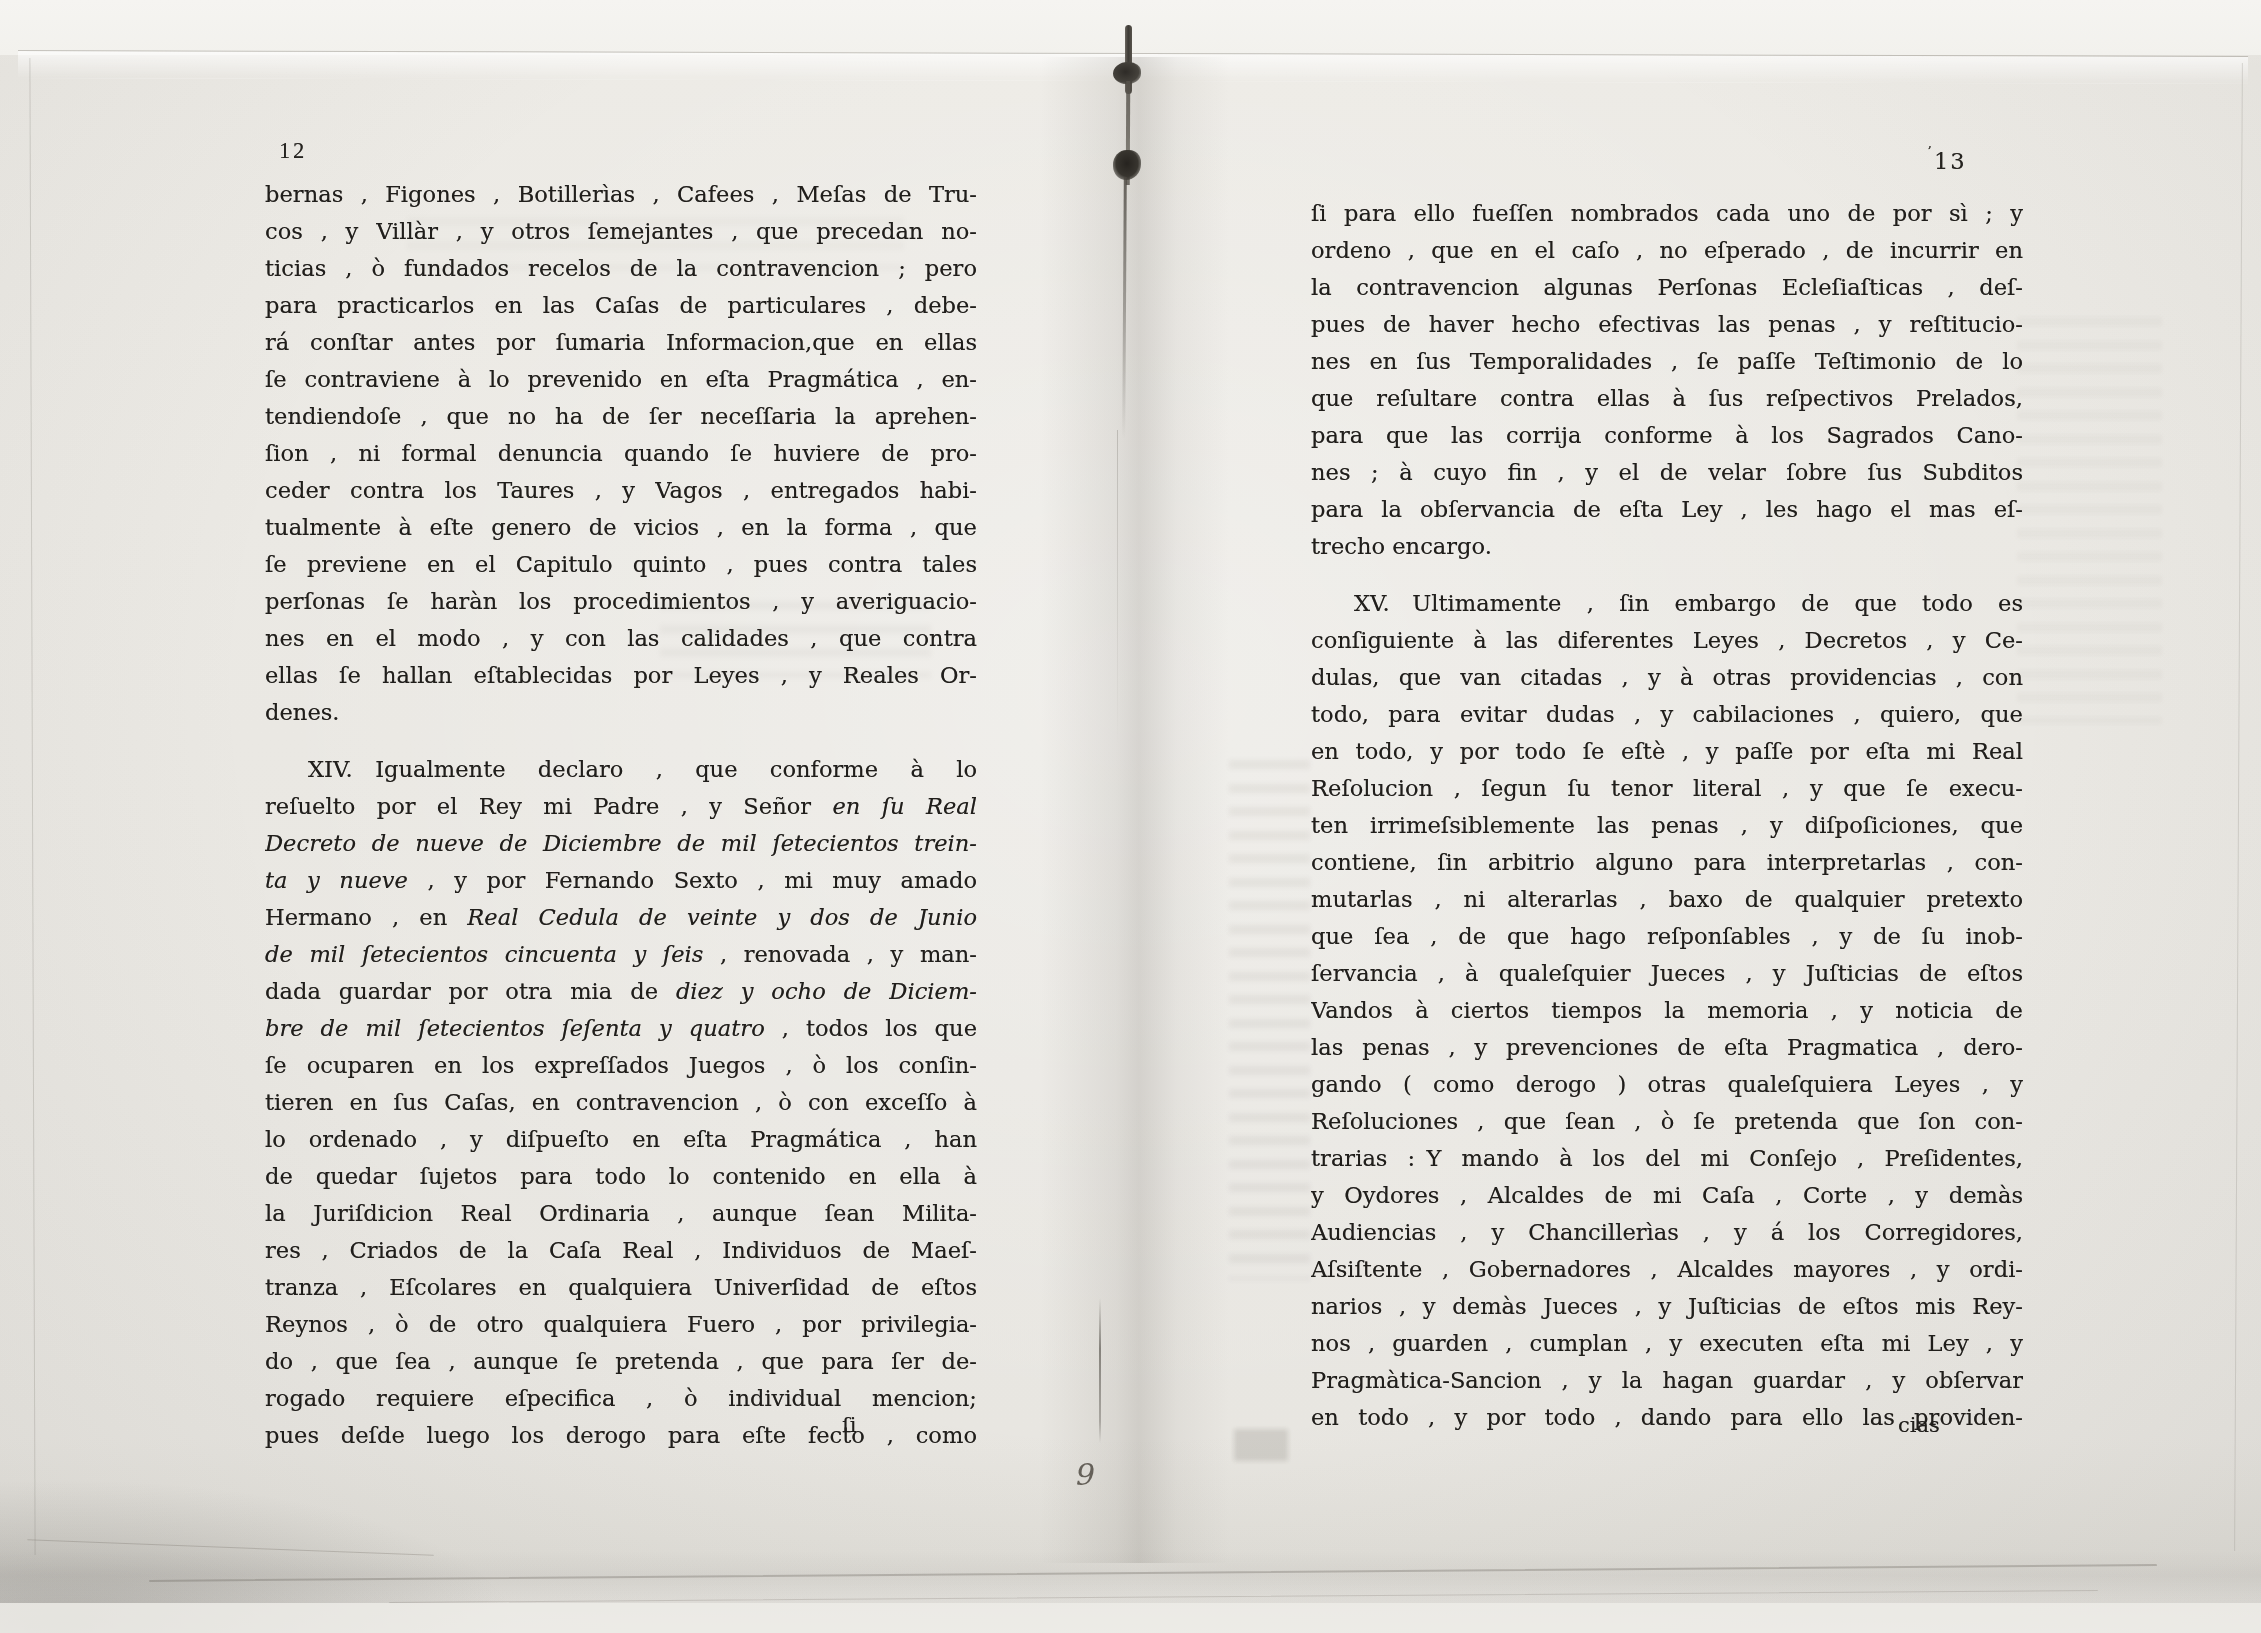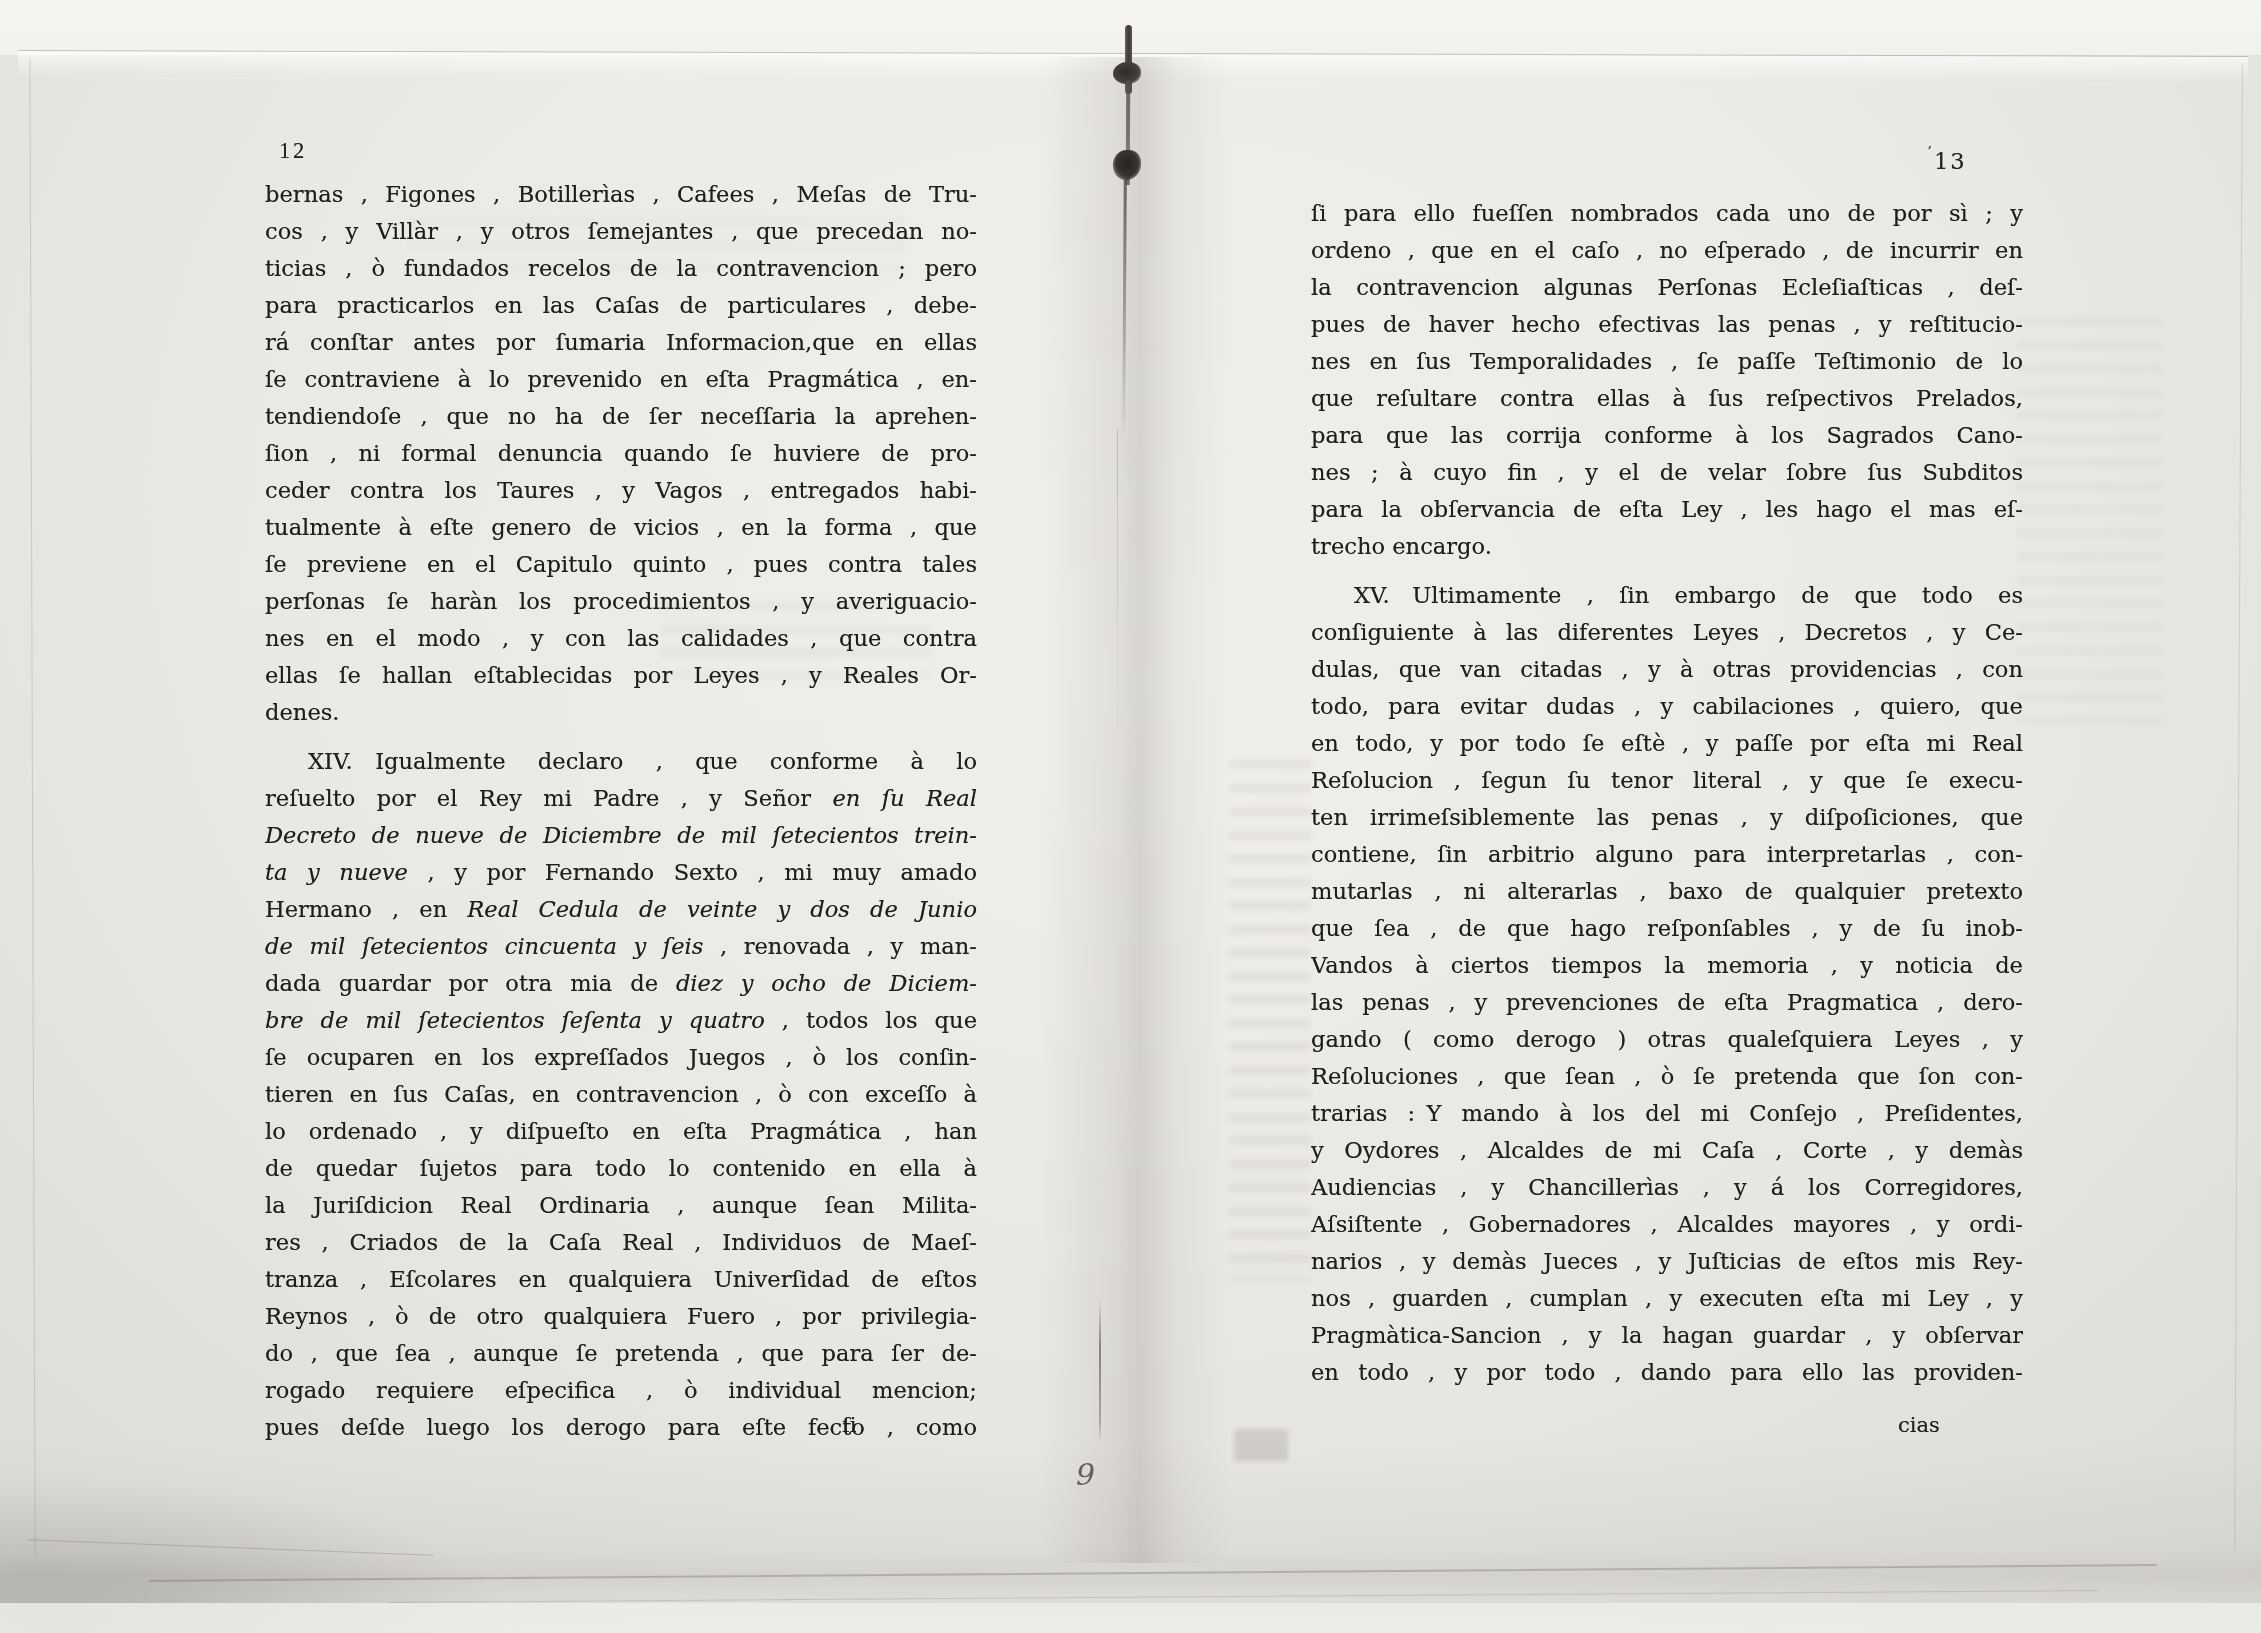--- a/index.html
+++ b/index.html
@@ -64,21 +64,21 @@
   .bleed.b5{left:407px;top:217px;width:497px;height:54px;opacity:0.35;}
 
   
   .textblock{position:absolute;width:712px;color:#201e1b;}
   .textblock.left{left:265px;top:176px;}
   .textblock.right{left:1311px;top:195px;}
   .tline{height:37px;line-height:37px;font-size:22.6px;overflow:hidden;
     text-align:justify;text-align-last:justify;text-justify:inter-word;
     text-shadow:0 0 0.5px rgba(32,30,27,0.55);}
   .tline.end{text-align-last:left;}
-  .tline.ind{text-indent:43px;margin-top:12px;}
+  .tline.ind{text-indent:43px;margin-top:20px;}
   .it{font-style:italic;}
 
   .pagenum{position:absolute;font-size:22.6px;color:#262420;text-shadow:0 0 0.5px rgba(32,30,27,0.5);}
   .pagenum.pl{left:279px;top:138px;letter-spacing:2.7px;font-family:Liberation Serif, serif;}
   .pagenum.pr{left:1927px;top:143px;letter-spacing:1.8px;}
   .pagenum .tick{font-size:13.6px;vertical-align:12.7px;margin-right:0.9px;color:#3a3731;}
 
   .catchword{position:absolute;font-size:21px;color:#201e1b;text-shadow:0 0 0.5px rgba(32,30,27,0.5);text-align:right;}
   .catchword.cl{left:842px;top:1413px;}
   .catchword.cr{left:1898px;top:1413px;}
@@ -156,20 +156,21 @@
         <div class="tline ind"><span>XV. Ultimamente , ſin embargo de que todo es</span></div>
         <div class="tline"><span>conſiguiente à las diferentes Leyes , Decretos , y Ce-</span></div>
         <div class="tline"><span>dulas, que van citadas , y à otras providencias , con</span></div>
         <div class="tline"><span>todo, para evitar dudas , y cabilaciones , quiero, que</span></div>
         <div class="tline"><span>en todo, y por todo ſe eſtè , y paſſe por eſta mi Real</span></div>
         <div class="tline"><span>Reſolucion , ſegun ſu tenor literal , y que ſe execu-</span></div>
         <div class="tline"><span>ten irrimeſsiblemente las penas , y diſpoſiciones, que</span></div>
         <div class="tline"><span>contiene, ſin arbitrio alguno para interpretarlas , con-</span></div>
         <div class="tline"><span>mutarlas , ni alterarlas , baxo de qualquier pretexto</span></div>
         <div class="tline"><span>que ſea , de que hago reſponſables , y de ſu inob-</span></div>
+        <div class="tline"><span>ſervancia , à qualeſquier Jueces , y Juſticias de eſtos</span></div>
         <div class="tline"><span>Vandos à ciertos tiempos la memoria , y noticia de</span></div>
         <div class="tline"><span>las penas , y prevenciones de eſta Pragmatica , dero-</span></div>
         <div class="tline"><span>gando ( como derogo ) otras qualeſquiera Leyes , y</span></div>
         <div class="tline"><span>Reſoluciones , que ſean , ò ſe pretenda que ſon con-</span></div>
         <div class="tline"><span>trarias : Y mando à los del mi Conſejo , Preſidentes,</span></div>
         <div class="tline"><span>y Oydores , Alcaldes de mi Caſa , Corte , y demàs</span></div>
         <div class="tline"><span>Audiencias , y Chancillerìas , y á los Corregidores,</span></div>
         <div class="tline"><span>Aſsiſtente , Gobernadores , Alcaldes mayores , y ordi-</span></div>
         <div class="tline"><span>narios , y demàs Jueces , y Juſticias de eſtos mis Rey-</span></div>
         <div class="tline"><span>nos , guarden , cumplan , y executen eſta mi Ley , y</span></div>

